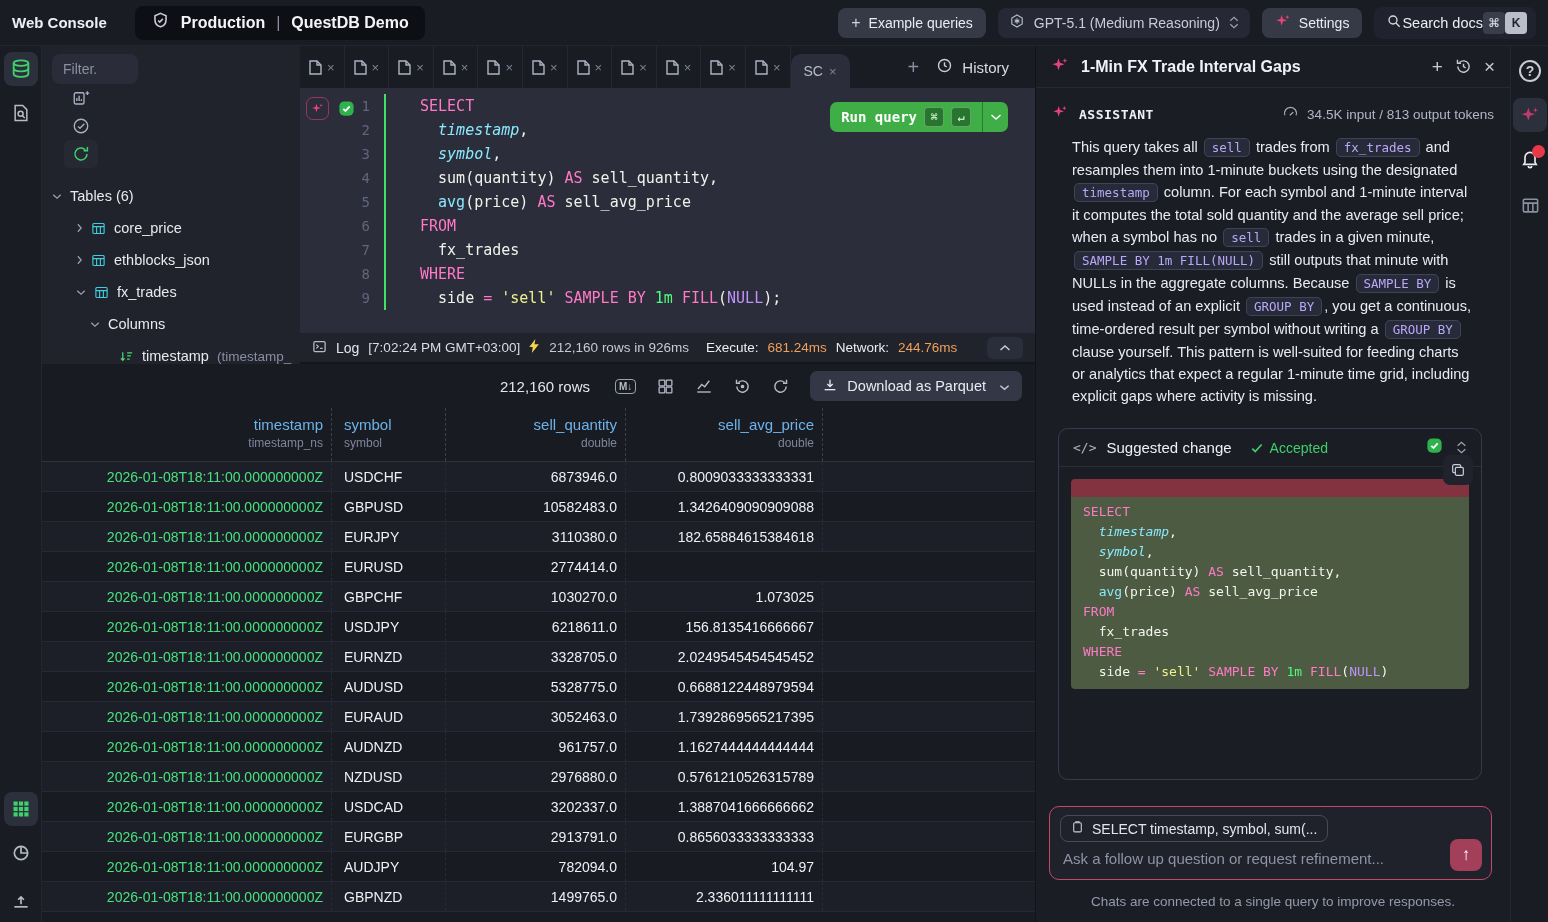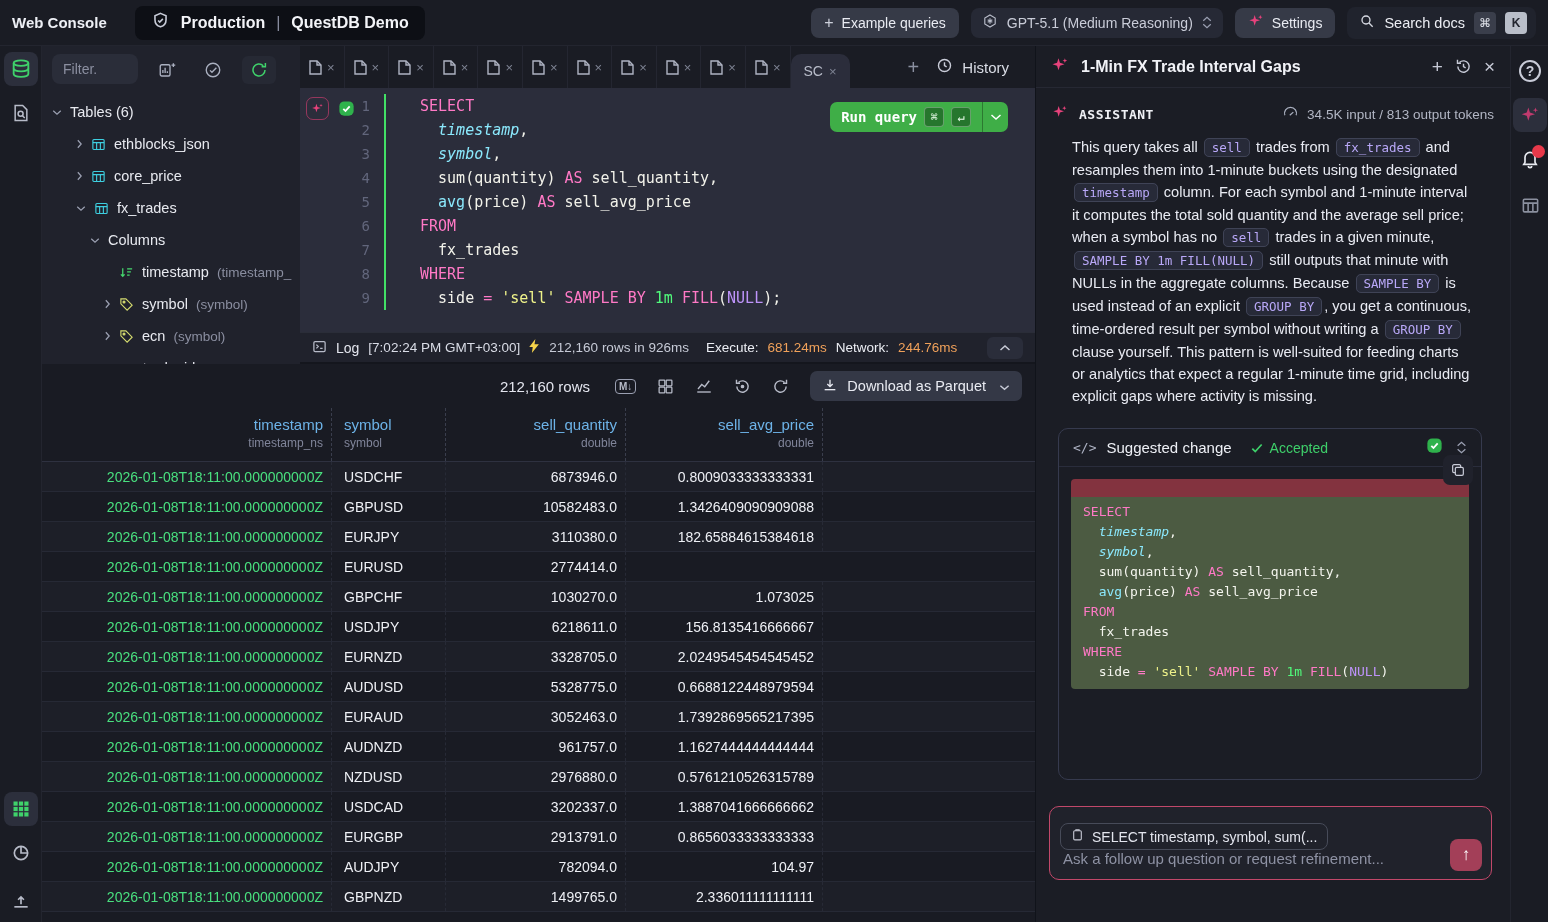--- a/index.html
+++ b/index.html
@@ -16,39 +16,39 @@
     gap:11px; padding:0 16px; font-size:16px; font-weight:700; color:#f3f4f8; }
   .env-sep { color:#8a8ea0; font-weight:400; }
   .tb-right { display:flex; align-items:center; gap:12px; }
   .tb-btn { background:#363a47; border:none; border-radius:8px; height:30px; padding:0 13px;
     color:#e9ebf2; font-size:14px; display:flex; gap:8px; align-items:center; cursor:pointer; }
   .plus-glyph { font-size:16px; color:#cdd1dc; }
   .model-select { background:#262935; border-radius:8px; height:30px; padding:0 11px;
     display:flex; align-items:center; gap:9px; color:#c9ccd8; font-size:14px; cursor:pointer; }
   .updown { display:flex; flex-direction:column; gap:1px; }
   .search-docs { background:#20232d; border-radius:8px; height:32px; padding:0 9px 0 12px;
-    display:flex; align-items:center; gap:9px; font-size:14.5px; color:#eceef4; cursor:pointer; }
+    display:flex; align-items:center; font-size:14.5px; color:#eceef4; cursor:pointer; }
   kbd { background:#3a3e4b; border-radius:4px; min-width:22px; height:22px; display:grid;
     place-items:center; font-size:12px; color:#e2e5ec; font-family:"Liberation Sans",sans-serif; padding:0 3px; }
   kbd.light { background:#b9bec9; color:#232630; font-weight:700; }
 
   
   #leftrail { position:absolute; left:0; top:46px; bottom:0; width:42px; background:#1a1c24; border-right:1px solid #23252f; }
   #rightrail { position:absolute; right:0; top:46px; bottom:0; width:38px; background:#1a1c24; border-left:1px solid #23252f; }
   .rail-btn { position:absolute; left:4px; width:34px; height:34px; border-radius:8px; display:grid; place-items:center; cursor:pointer; }
   #rightrail .rail-btn { left:2px; }
   .rail-btn.active { background:#2c2f3c; }
   .qmark { width:22px; height:22px; border:2px solid #c9ccd8; border-radius:50%; display:grid;
     place-items:center; font-size:14px; font-weight:700; color:#c9ccd8; }
   .bell-wrap { position:relative; }
   .red-dot { position:absolute; top:-4px; right:-5px; width:13px; height:13px; border-radius:50%; background:#e8394a; }
 
   
   #sidebar { position:absolute; left:42px; top:46px; width:258px; height:318px; background:#20222c; overflow:hidden; }
-  .side-toolbar { display:flex; align-items:flex-end; gap:0; padding:8px 10px 4px; }
+  .side-toolbar { display:flex; align-items:flex-start; gap:0; padding:8px 10px 4px;flex-direction:column; }
   #filter-input { width:86px; height:30px; background:#2a2d39; border:none; border-radius:8px;
     padding:0 11px; color:#cfd3de; font-size:14px; outline:none; }
   #filter-input::placeholder { color:#8b8fa0; }
   .side-ico { width:34px; height:28px; display:grid; place-items:center; cursor:pointer; margin-left:12px; border-radius:6px; }
   .side-ico.boxed { background:#262934; }
   #tree { margin-top:8px; font-size:14.5px; }
   .trow { height:32px; display:flex; align-items:center; gap:8px; color:#e8eaf0; white-space:nowrap; overflow:hidden; cursor:pointer; }
   .trow .dtype { color:#8a8ea0; font-size:13.5px; }
   .i123 { color:#3ecfe0; font-size:9.5px; font-weight:700; letter-spacing:0; }
   .chev { flex:none; }
@@ -132,21 +132,21 @@
   .accepted { color:#3ecf6a; font-size:14px; display:flex; align-items:center; gap:6px; margin-left:8px; }
   .sugg-right { margin-left:auto; display:flex; align-items:center; gap:12px; }
   .diff { position:relative; margin:12px; border-radius:4px; overflow:hidden; }
   .diff-del { height:18px; background:#83333f; cursor:default; }
   .diff-add { background:#4c5b42; padding:5px 0 7px; }
   .dl { height:20px; line-height:20px; padding:0 12px; font-family:"DejaVu Sans Mono",monospace; font-size:13px; white-space:pre; }
   .dct { color:#f4f5ee; }
   .copy-btn { position:absolute; top:26px; right:8px; width:30px; height:30px; background:#20222c; border-radius:7px; display:grid; place-items:center; cursor:pointer; }
 
   .input-card { position:absolute; left:13px; right:18px; bottom:42px; height:74px; border:1px solid #c2486a; border-radius:10px; background:#20222b; }
-  .ctx-chip { position:absolute; top:16px; left:10px; height:27px; border:1px solid #474b59; border-radius:8px;
+  .ctx-chip { position:absolute; top:8px; left:10px; height:27px; border:1px solid #474b59; border-radius:8px;
     display:flex; align-items:center; gap:8px; padding:0 10px; font-size:14px; color:#e3e5ee; cursor:pointer; }
   #followup-input { position:absolute; left:13px; top:38px; width:350px; height:26px; background:transparent;
     border:none; outline:none; font-size:15px; color:#fca5a5; font-family:"Liberation Sans",sans-serif; }
   #followup-input::placeholder { color:#8e92a4; }
   .send-btn { position:absolute; right:9px; bottom:8px; width:32px; height:32px; background:#a33f58; border-radius:8px;
     color:#fff; display:grid; place-items:center; font-size:17px; font-weight:700; cursor:pointer; }
   .footnote { position:absolute; bottom:13px; left:0; right:0; text-align:center; font-size:13.5px; color:#9599ab; }
 </style>
 </head>
 <body>
@@ -278,31 +278,31 @@
           <span>Tables (6)</span>
         </div>
         <div class="trow" style="padding-left: 34px;">
           <svg class="chev" width="7" height="10" viewBox="0 0 14 24" fill="none" stroke="#9ba0b2" stroke-width="3">
             <path d="M3 3l8 9-8 9"></path>
           </svg>
           <svg width="15" height="15" viewBox="0 0 24 24" fill="none" stroke="#3ecfe0" stroke-width="1.8">
             <rect x="3" y="4" width="18" height="16" rx="1.5"></rect>
             <path d="M3 9h18M9 9v11M15 9v11"></path>
           </svg>
-          <span>ethblocks_json</span>
+          <span>core_price</span>
         </div>
         <div class="trow" style="padding-left: 34px;">
           <svg class="chev" width="7" height="10" viewBox="0 0 14 24" fill="none" stroke="#9ba0b2" stroke-width="3">
             <path d="M3 3l8 9-8 9"></path>
           </svg>
           <svg width="15" height="15" viewBox="0 0 24 24" fill="none" stroke="#3ecfe0" stroke-width="1.8">
             <rect x="3" y="4" width="18" height="16" rx="1.5"></rect>
             <path d="M3 9h18M9 9v11M15 9v11"></path>
           </svg>
-          <span>core_price</span>
+          <span>ethblocks_json</span>
         </div>
         <div class="trow" style="padding-left: 34px;">
           <svg class="chev" width="10" height="7" viewBox="0 0 24 14" fill="none" stroke="#9ba0b2" stroke-width="3">
             <path d="M3 3l9 8 9-8"></path>
           </svg>
           <svg width="15" height="15" viewBox="0 0 24 24" fill="none" stroke="#3ecfe0" stroke-width="1.8">
             <rect x="3" y="4" width="18" height="16" rx="1.5"></rect>
             <path d="M3 9h18M9 9v11M15 9v11"></path>
           </svg>
           <span>fx_trades</span>
@@ -777,20 +777,21 @@
       <span class="ctx-chip">
         <span><svg width="13" height="14" viewBox="0 0 24 24" fill="none" stroke="#c9ccd8" stroke-width="2">
               <rect x="5" y="4" width="14" height="17" rx="2"></rect>
               <path d="M9 4V2.5h6V4"></path>
             </svg></span>
         <span>SELECT timestamp, symbol, sum(...</span>
       </span>
       <input id="followup-input" placeholder="Ask a follow up question or request refinement..." style="">
       <span class="send-btn">↑</span>
     </div>
+    <div class="footnote">Chats are connected to a single query to improve responses.</div>
   </aside>
 
   <nav id="rightrail">
     <div class="rail-btn" style="top:8px">
         <span class="qmark">?</span>
       </div>
     <div class="rail-btn active" style="top:52px">
         <svg width="20" height="20" viewBox="0 0 24 24">
           <path d="M10 3l1.9 6.1L18 11l-6.1 1.9L10 19l-1.9-6.1L2 11l6.1-1.9z" fill="#c13a6e"></path>
           <path d="M18.5 3l.8 2.4 2.4.8-2.4.8-.8 2.4-.8-2.4-2.4-.8 2.4-.8z" fill="#c13a6e"></path>

